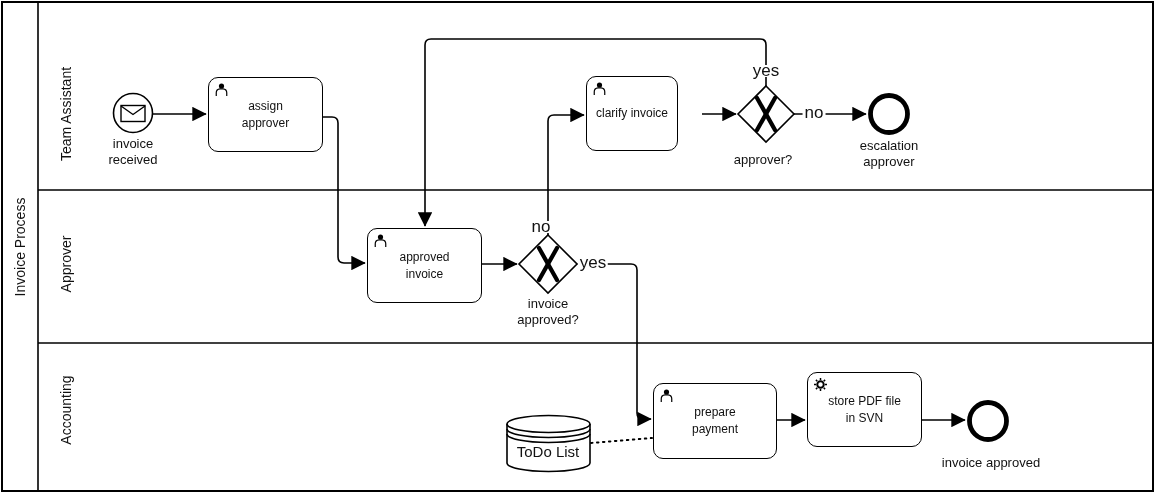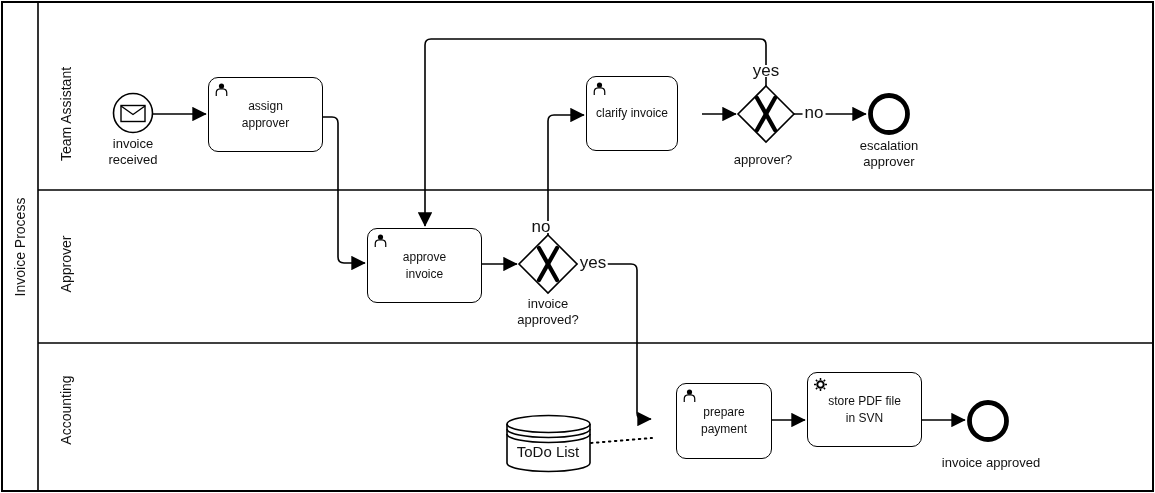--- a/index.html
+++ b/index.html
@@ -115,33 +115,33 @@
     </svg>
     <span class="tlabel">assign
 approver</span>
   </div>
 
   <div class="task" style="left:367px; top:228px; width:115px; height:75px;">
     <svg class="icon" viewBox="0 0 30 30">
       <circle cx="15" cy="8" r="5.2" fill="currentColor"></circle>
       <path d="M4.5,28 L4.5,21.5 Q4.5,14.5 12,13.8 L18,13.8 Q25.5,14.5 25.5,21.5 L25.5,28" fill="none" stroke="currentColor" stroke-width="2.4"></path>
     </svg>
-    <span class="tlabel">approve
+    <span class="tlabel">approved
 invoice</span>
   </div>
 
   <div class="task" style="left:586px; top:76px; width:92px; height:75px;">
     <svg class="icon" viewBox="0 0 30 30">
       <circle cx="15" cy="8" r="5.2" fill="currentColor"></circle>
       <path d="M4.5,28 L4.5,21.5 Q4.5,14.5 12,13.8 L18,13.8 Q25.5,14.5 25.5,21.5 L25.5,28" fill="none" stroke="currentColor" stroke-width="2.4"></path>
     </svg>
     <span class="tlabel">clarify invoice</span>
   </div>
 
-  <div class="task" style="left:676px; top:383px; width:96px; height:76px;">
+  <div class="task" style="left:653px; top:383px; width:124px; height:76px;">
     <svg class="icon" viewBox="0 0 30 30">
       <circle cx="15" cy="8" r="5.2" fill="currentColor"></circle>
       <path d="M4.5,28 L4.5,21.5 Q4.5,14.5 12,13.8 L18,13.8 Q25.5,14.5 25.5,21.5 L25.5,28" fill="none" stroke="currentColor" stroke-width="2.4"></path>
     </svg>
     <span class="tlabel">prepare
 payment</span>
   </div>
 
   <div class="task" style="left:807px; top:372px; width:115px; height:75px;">
     <svg class="icon" viewBox="0 0 30 30">

